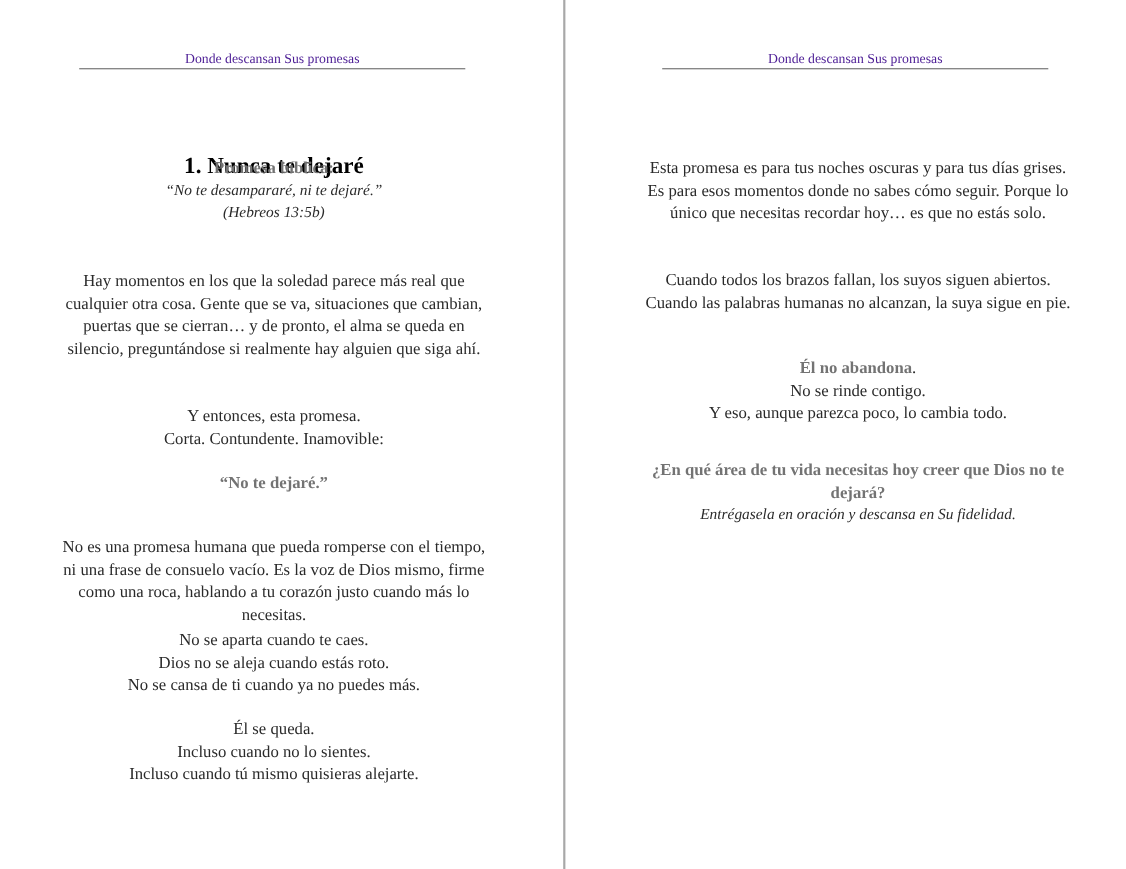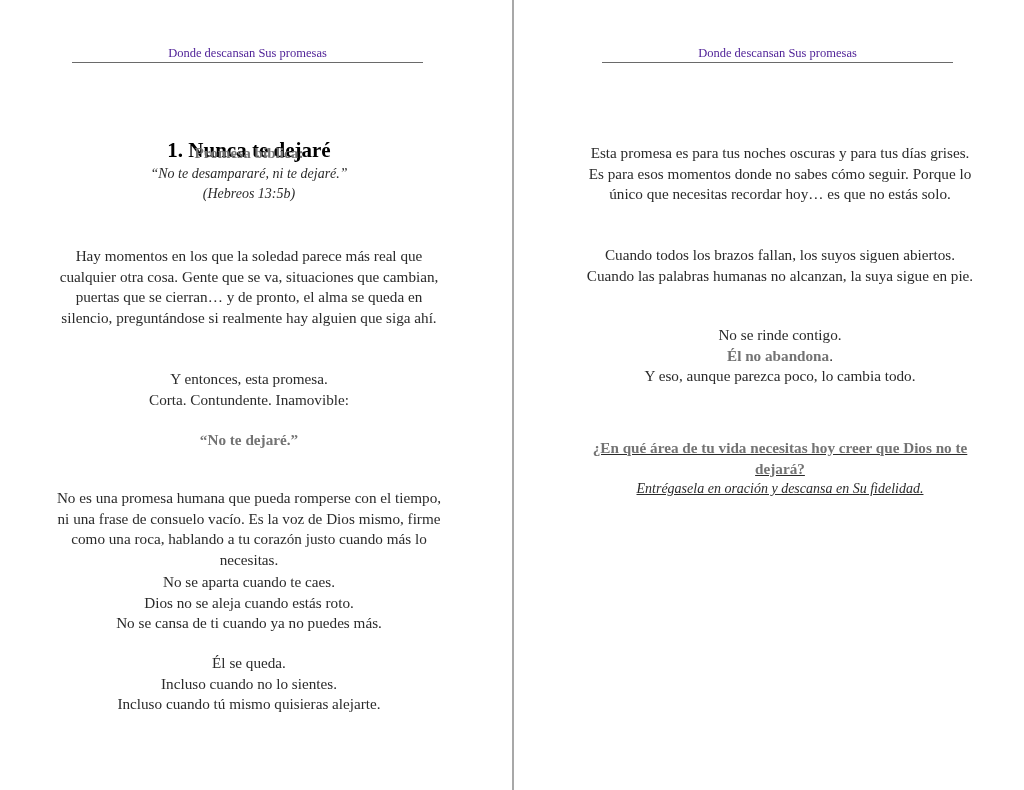--- a/index.html
+++ b/index.html
@@ -128,25 +128,25 @@
     <div class="content" style="top:0;height:790px;">
       <div class="block" style="top:143px;">
         <p>Esta promesa es para tus noches oscuras y para tus días grises. Es para esos momentos donde no sabes cómo seguir. Porque lo único que necesitas recordar hoy… es que no estás solo.</p>
       </div>
 
       <div class="block" style="top:245px;">
         <p>Cuando todos los brazos fallan, los suyos siguen abiertos. Cuando las palabras humanas no alcanzan, la suya sigue en pie.</p>
       </div>
 
       <div class="block" style="top:325px;">
+        <p><span class="bold">Él no abandona</span><span>.</span></p>
         <p>No se rinde contigo.</p>
-        <p><span class="bold">Él no abandona</span><span>.</span></p>
         <p>Y eso, aunque parezca poco, lo cambia todo.</p>
       </div>
 
-      <div class="block" style="top:438px;text-decoration:underline;">
+      <div class="block" style="top:418px;">
         <p class="bold" style="padding:0 8px;">¿En qué área de tu vida necesitas hoy creer que Dios no te dejará?</p>
         <p class="small-italic">Entrégasela en oración y descansa en Su fidelidad.</p>
       </div>
     </div>
   </div>
 
 </div>
 
 </body></html>

